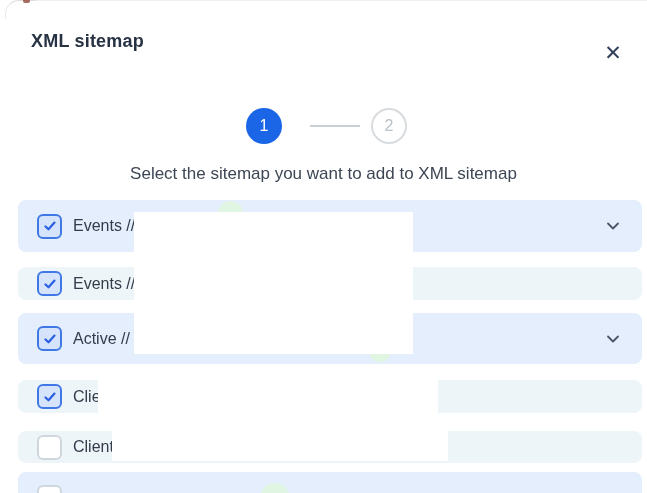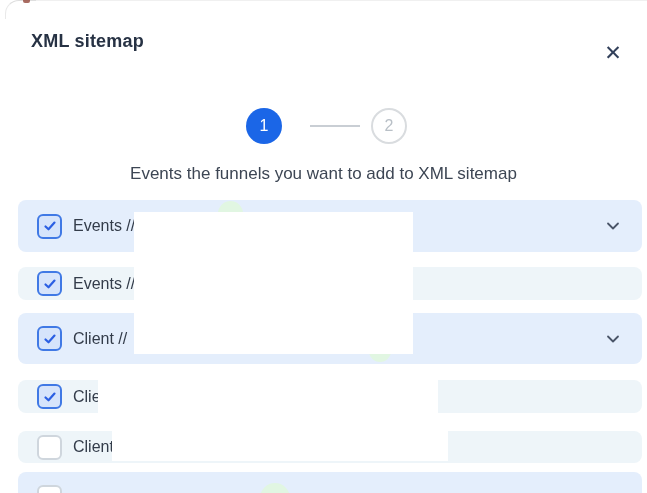--- a/index.html
+++ b/index.html
@@ -69,21 +69,21 @@
 <div class="topline"></div>
 <div class="speck"></div>
 
 <div class="title">XML sitemap</div>
 <div class="close-btn">✕</div>
 
 <div class="step-circle step-1">1</div>
 <div class="step-line"></div>
 <div class="step-circle step-2">2</div>
 
-<div class="instruction">Events the funnels you want to add to XML sitemap</div>
+<div class="instruction">Select the sitemap you want to add to XML sitemap</div>
 
 <div class="row hl r1">
   <div class="cb checked">
     <svg width="14" height="14" viewBox="0 0 14 14">
       <path d="M2.5 7.5 L5.5 10.3 L11.5 3.6" fill="none" stroke="#2b5fe3" stroke-width="2.2" stroke-linecap="round" stroke-linejoin="round"></path>
     </svg>
   </div>
   <span class="row-label">Events //</span>
   <svg class="chev" viewBox="0 0 18 18">
     <path d="M4 6.5 L9 11.5 L14 6.5" fill="none" stroke="#4a5568" stroke-width="1.8" stroke-linecap="round" stroke-linejoin="round"></path>
@@ -98,21 +98,21 @@
   </div>
   <span class="row-label">Events //</span>
 </div>
 
 <div class="row hl r3">
   <div class="cb checked">
     <svg width="14" height="14" viewBox="0 0 14 14">
       <path d="M2.5 7.5 L5.5 10.3 L11.5 3.6" fill="none" stroke="#2b5fe3" stroke-width="2.2" stroke-linecap="round" stroke-linejoin="round"></path>
     </svg>
   </div>
-  <span class="row-label">Client //</span>
+  <span class="row-label">Active //</span>
   <svg class="chev" viewBox="0 0 18 18">
     <path d="M4 6.5 L9 11.5 L14 6.5" fill="none" stroke="#4a5568" stroke-width="1.8" stroke-linecap="round" stroke-linejoin="round"></path>
   </svg>
 </div>
 
 <div class="row lt r4">
   <div class="cb checked">
     <svg width="14" height="14" viewBox="0 0 14 14">
       <path d="M2.5 7.5 L5.5 10.3 L11.5 3.6" fill="none" stroke="#2b5fe3" stroke-width="2.2" stroke-linecap="round" stroke-linejoin="round"></path>
     </svg>

